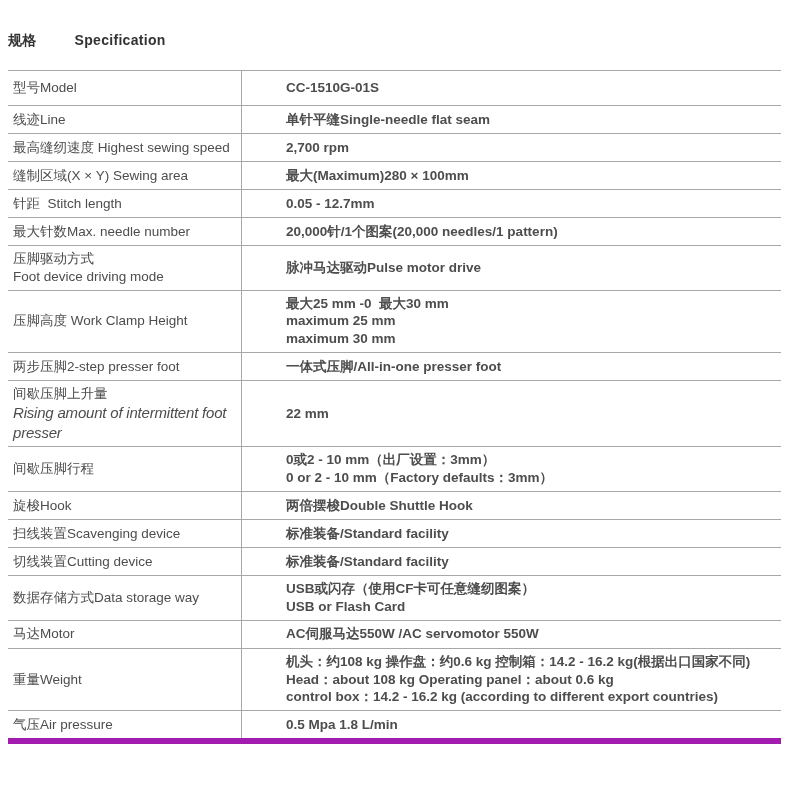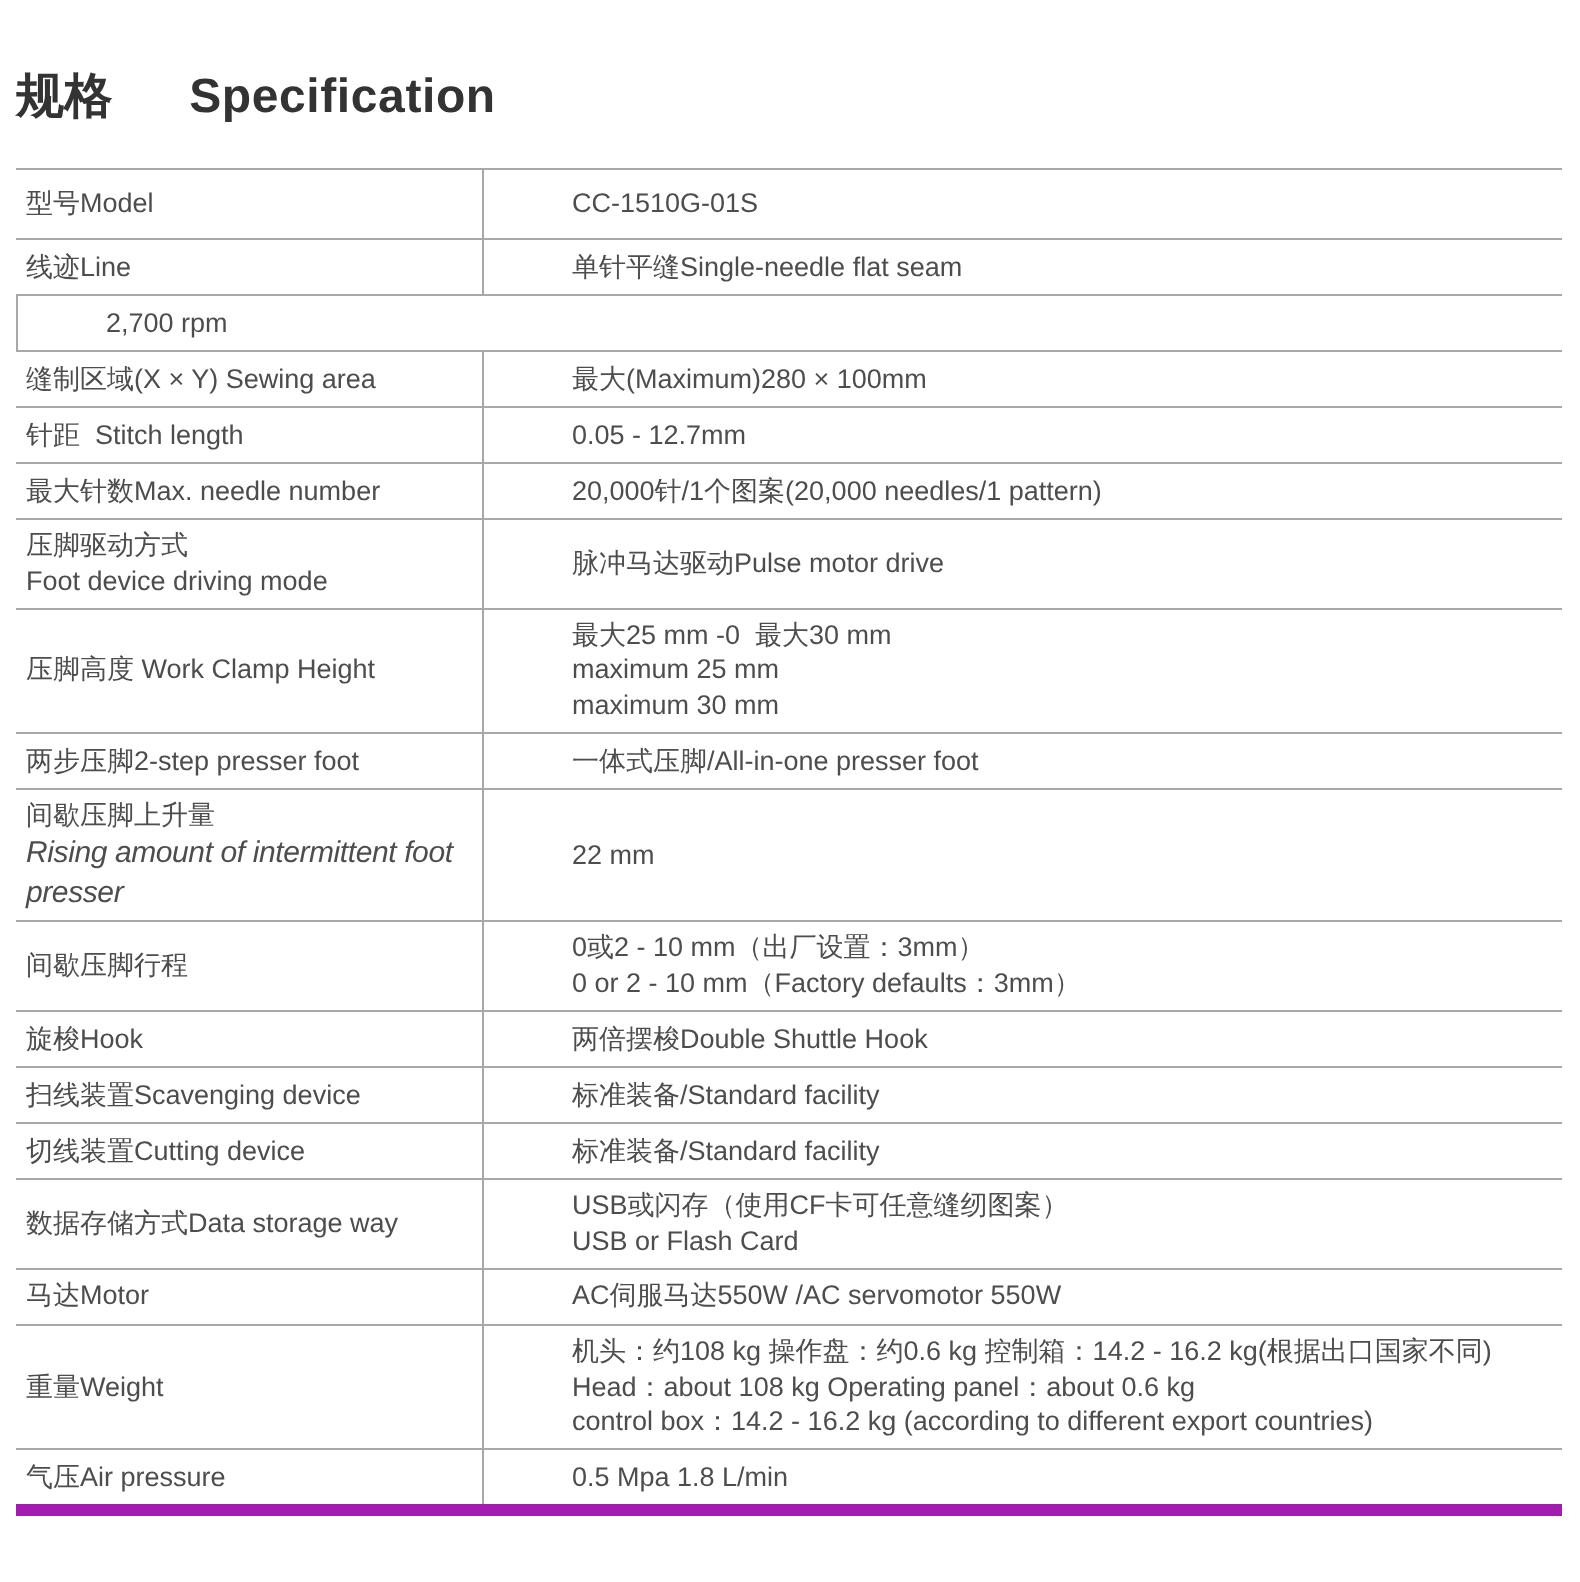--- a/index.html
+++ b/index.html
@@ -15,21 +15,21 @@
     position: relative;
     width: 790px;
     height: 791px;
     overflow: hidden;
   }
   .title {
     display: flex;
     align-items: baseline;
     gap: 38px;
     margin: 32px 15px 0 8px;
-    font-size: 24px;
+    font-size: 14px;
     font-weight: bold;
     color: #333333;
     letter-spacing: 0.3px;
   }
   .spec-table {
     margin: 20px 8px 0 8px;
     width: 773px;
     border-bottom: 6px solid #a21caf;
   }
   .row {
@@ -53,20 +53,21 @@
   }
   .cell.label {
     width: 233px;
     flex: 0 0 233px;
     padding: 4px 8px 4px 5px;
   }
   .cell.value {
     flex: 1 1 auto;
     border-left: 1px solid #a8a8a8;
     padding: 4px 6px 4px 44px;
+    font-weight: bold;
   }
   .line { display: block; }
   .line.small {
     font-size: 15px;
     letter-spacing: -0.2px;
     font-style: italic;
   }
 </style>
 </head>
 <body>
@@ -81,20 +82,21 @@
     <div class="cell label"><span class="line">型号Model</span></div>
     <div class="cell value"><span class="line">CC-1510G-01S</span></div>
   </div>
 
   <div class="row">
     <div class="cell label"><span class="line">线迹Line</span></div>
     <div class="cell value"><span class="line">单针平缝Single-needle flat seam</span></div>
   </div>
 
   <div class="row">
+    <div class="cell label"><span class="line">最高缝纫速度 Highest sewing speed</span></div>
     <div class="cell value"><span class="line">2,700 rpm</span></div>
   </div>
 
   <div class="row">
     <div class="cell label"><span class="line">缝制区域(X × Y) Sewing area</span></div>
     <div class="cell value"><span class="line">最大(Maximum)280 × 100mm</span></div>
   </div>
 
 
   <div class="row">

